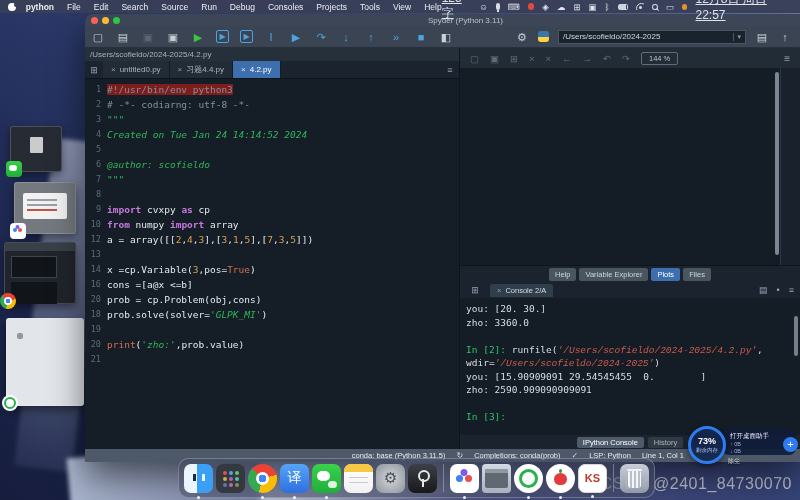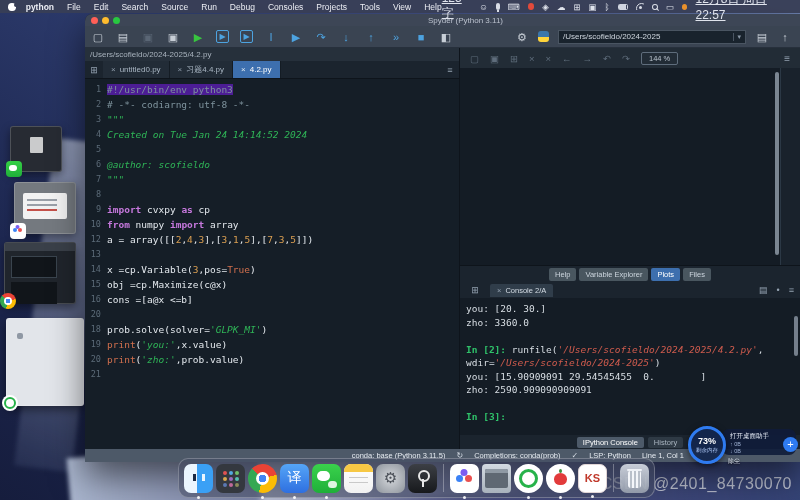--- a/index.html
+++ b/index.html
@@ -106,21 +106,21 @@
     background:#222c37; border-right:1px solid #141c24; cursor:pointer; }
   .etab .x { color:#8d9aa8; font-size:8px; }
   .etab.active { background:#3d6fae; color:#fff; }
   .etab.active .x { color:#dce7f2; }
   .editor { flex:1; background:#151e27; font-family:"DejaVu Sans Mono",monospace; font-size:9.5px; overflow:hidden; padding-top:3px; }
   .cl { display:flex; height:15px; line-height:15px; }
   .cl .ln { width:22px; flex:none; text-align:right; padding-right:6px; color:#5b6a77; font-size:8.5px; }
   .cl .cd { white-space:pre; }
   .tx{color:#e4e9ee;} .cm{color:#7e939d;} .st{color:#2fb457;font-style:italic;}
   .kw{color:#c678dd;font-weight:bold;} .nu{color:#dca052;} .bi{color:#d2704e;}
-  .seg.hl{background:#4c1d95;}
+  .seg.hl{background:#7f1d1d;}
 
   .right-col { flex:1; display:flex; flex-direction:column; min-width:0; min-height:0; }
   .plots-pane { height:218px; flex:none; display:flex; flex-direction:column; border-bottom:1px solid #0e141b; }
   .plots-toolbar { height:20px; background:#222c36; display:flex; align-items:center; gap:11px; padding:0 10px; flex:none; }
   .ptb { color:#5f6d7c; font-size:9.5px; }
   .zoom-box { border:1px solid #5f6d7c; border-radius:2px; color:#b9c3cd; font-size:7.5px; padding:1px 7px; }
   .p-menu { margin-left:auto; color:#93a1b0; font-size:10px; }
   .plots-body { flex:1; position:relative; background:#141c25; }
   .plots-thumbs { position:absolute; right:0; top:0; bottom:0; width:20px; background:#19222c; border-left:1px solid #2b3845; }
   .plots-scroll { position:absolute; right:21px; top:4px; bottom:10px; width:4px; background:#8d99a6; border-radius:2px; opacity:.85; }
@@ -130,21 +130,21 @@
   .ptab.active { background:#3d6fae; color:#fff; }
 
   .console-pane { flex:1; display:flex; flex-direction:column; min-height:0; }
   .console-header { height:16px; background:#1b242e; display:flex; align-items:center; padding:0 6px; gap:6px; flex:none; }
   .ctab { display:flex; align-items:center; gap:4px; background:#303d4a; color:#d5dde5; font-size:7.5px; padding:2px 7px; border-radius:2px 2px 0 0; }
   .ctab .x { color:#93a1b0; }
   .ch-right { margin-left:auto; display:flex; gap:9px; color:#93a1b0; font-size:9px; }
   .console-body { flex:1; background:#141c25; font-family:"DejaVu Sans Mono",monospace; font-size:9.5px;
     padding:4px 6px; overflow:hidden; position:relative; }
   .crow { height:13.5px; line-height:13.5px; white-space:pre; }
-  .out{color:#d8dee4;} .pr{color:#2fc26a;font-weight:bold;} .cs{color:#cf5b4d;font-style:italic;}
+  .out{color:#d8dee4;} .pr{color:#2fc26a;font-weight:normal;} .cs{color:#cf5b4d;font-style:italic;font-family:Liberation Mono, monospace;}
   .console-scroll { position:absolute; right:2px; top:18px; height:40px; width:4px; background:#8d99a6; border-radius:2px; opacity:.8; }
   .console-bottom { height:14px; background:#1b242e; display:flex; align-items:center; justify-content:center; gap:4px; flex:none; }
   .btab { font-size:7.5px; color:#aab5c0; background:#2f3a45; border-radius:2px; padding:1px 6px; }
   .btab.active { background:#4d5a69; color:#fff; }
 
   .statusbar { height:13px; background:#4d5968; display:flex; align-items:center; justify-content:flex-end;
     gap:11px; font-size:7.5px; color:#e6ebf1; padding-right:116px; flex:none; }
   .sb-ic { font-size:8px; color:#d4dbe4; }
 
   
@@ -375,37 +375,33 @@
             <span class="cd"><span class="seg tx">a = array([[</span><span class="seg nu">2</span><span class="seg tx">,</span><span class="seg nu">4</span><span class="seg tx">,</span><span class="seg nu">3</span><span class="seg tx">],[</span><span class="seg nu">3</span><span class="seg tx">,</span><span class="seg nu">1</span><span class="seg tx">,</span><span class="seg nu">5</span><span class="seg tx">],[</span><span class="seg nu">7</span><span class="seg tx">,</span><span class="seg nu">3</span><span class="seg tx">,</span><span class="seg nu">5</span><span class="seg tx">]])</span></span>
           </div>
           <div class="cl">
             <span class="ln">13</span>
           </div>
           <div class="cl">
             <span class="ln">14</span>
             <span class="cd"><span class="seg tx">x =cp.Variable(</span><span class="seg nu">3</span><span class="seg tx">,pos=</span><span class="seg bi">True</span><span class="seg tx">)</span></span>
           </div>
           <div class="cl">
-            <span class="ln">15</span>
-            <span class="cd"><span class="seg tx">obj =cp.Maximize(c@x)</span></span>
-          </div>
-          <div class="cl">
             <span class="ln">16</span>
             <span class="cd"><span class="seg tx">cons =[a@x &lt;=b]</span></span>
           </div>
           <div class="cl">
             <span class="ln">20</span>
+            <span class="cd"><span class="seg tx">prob = cp.Problem(obj,cons)</span></span>
           </div>
           <div class="cl">
             <span class="ln">18</span>
             <span class="cd"><span class="seg tx">prob.solve(solver=</span><span class="seg st">'GLPK_MI'</span><span class="seg tx">)</span></span>
           </div>
           <div class="cl">
             <span class="ln">19</span>
-            <span class="cd"><span class="seg bi">print</span><span class="seg tx">(</span><span class="seg st">'you:'</span><span class="seg tx">,x.value)</span></span>
           </div>
           <div class="cl">
             <span class="ln">20</span>
             <span class="cd"><span class="seg bi">print</span><span class="seg tx">(</span><span class="seg st">'zho:'</span><span class="seg tx">,prob.value)</span></span>
           </div>
           <div class="cl">
             <span class="ln">21</span>
             <span class="cd"></span>
           </div>
         </div>

